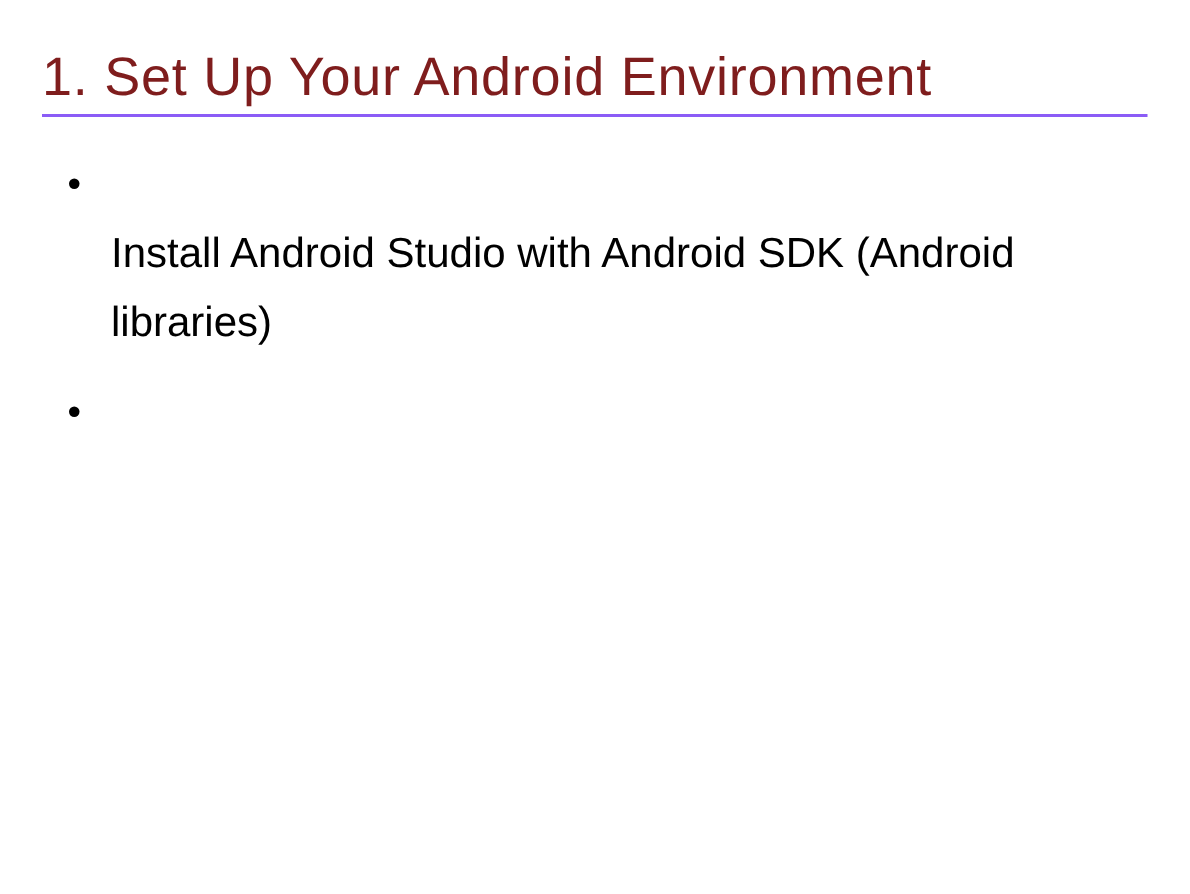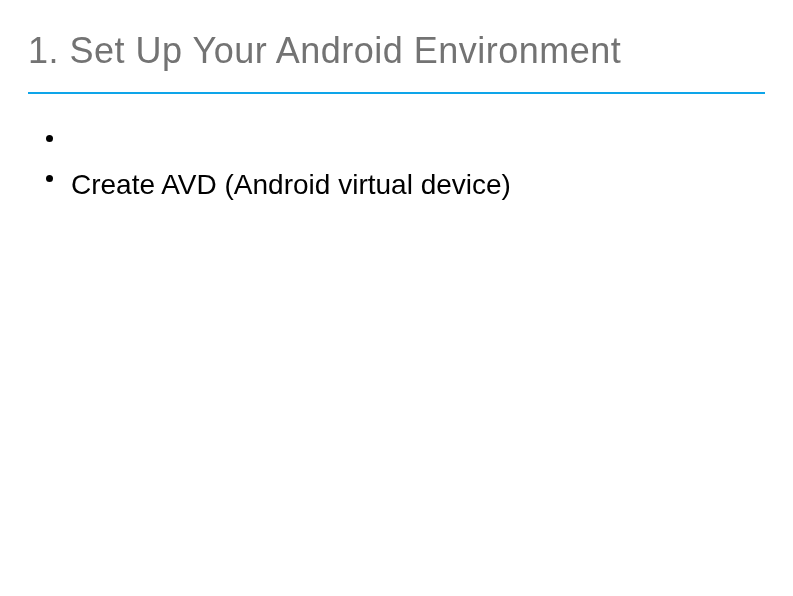--- a/index.html
+++ b/index.html
@@ -10,23 +10,23 @@
     body {
       width: 793px;
       height: 596px;
       background: #ffffff;
       font-family: Arial, Helvetica, sans-serif;
       padding: 30px 28px;
       color: #000000;
     }
     .title {
       font-size: 36px;
-      color: #737373;
-      border-bottom: 2px solid #0ea5e9;
-      padding-bottom: 20px;
+      color: #7f1d1d;
+      border-bottom: 2px solid #8b5cf6;
+      padding-bottom: 4px;
       margin-bottom: 28px;
       font-weight: normal;
       letter-spacing: 0.5px;
     }
     .content {
       padding-left: 18px;
       padding-right: 20px;
     }
     .bullet-row {
       display: flex;
@@ -57,19 +57,19 @@
   </style>
 </head>
 <body>
 
 <h1 class="title">1. Set Up Your Android Environment</h1>
 
 <div class="content">
   <div class="bullet-row">
     <span class="bullet"></span>
   </div>
+  <div class="sub-text">Install Android Studio with Android SDK (Android libraries)</div>
 
 
   <div class="bullet-row">
     <span class="bullet"></span>
-    <span class="bullet-text">Create AVD (Android virtual device)</span>
   </div>
 </div>
 
 </body></html>

